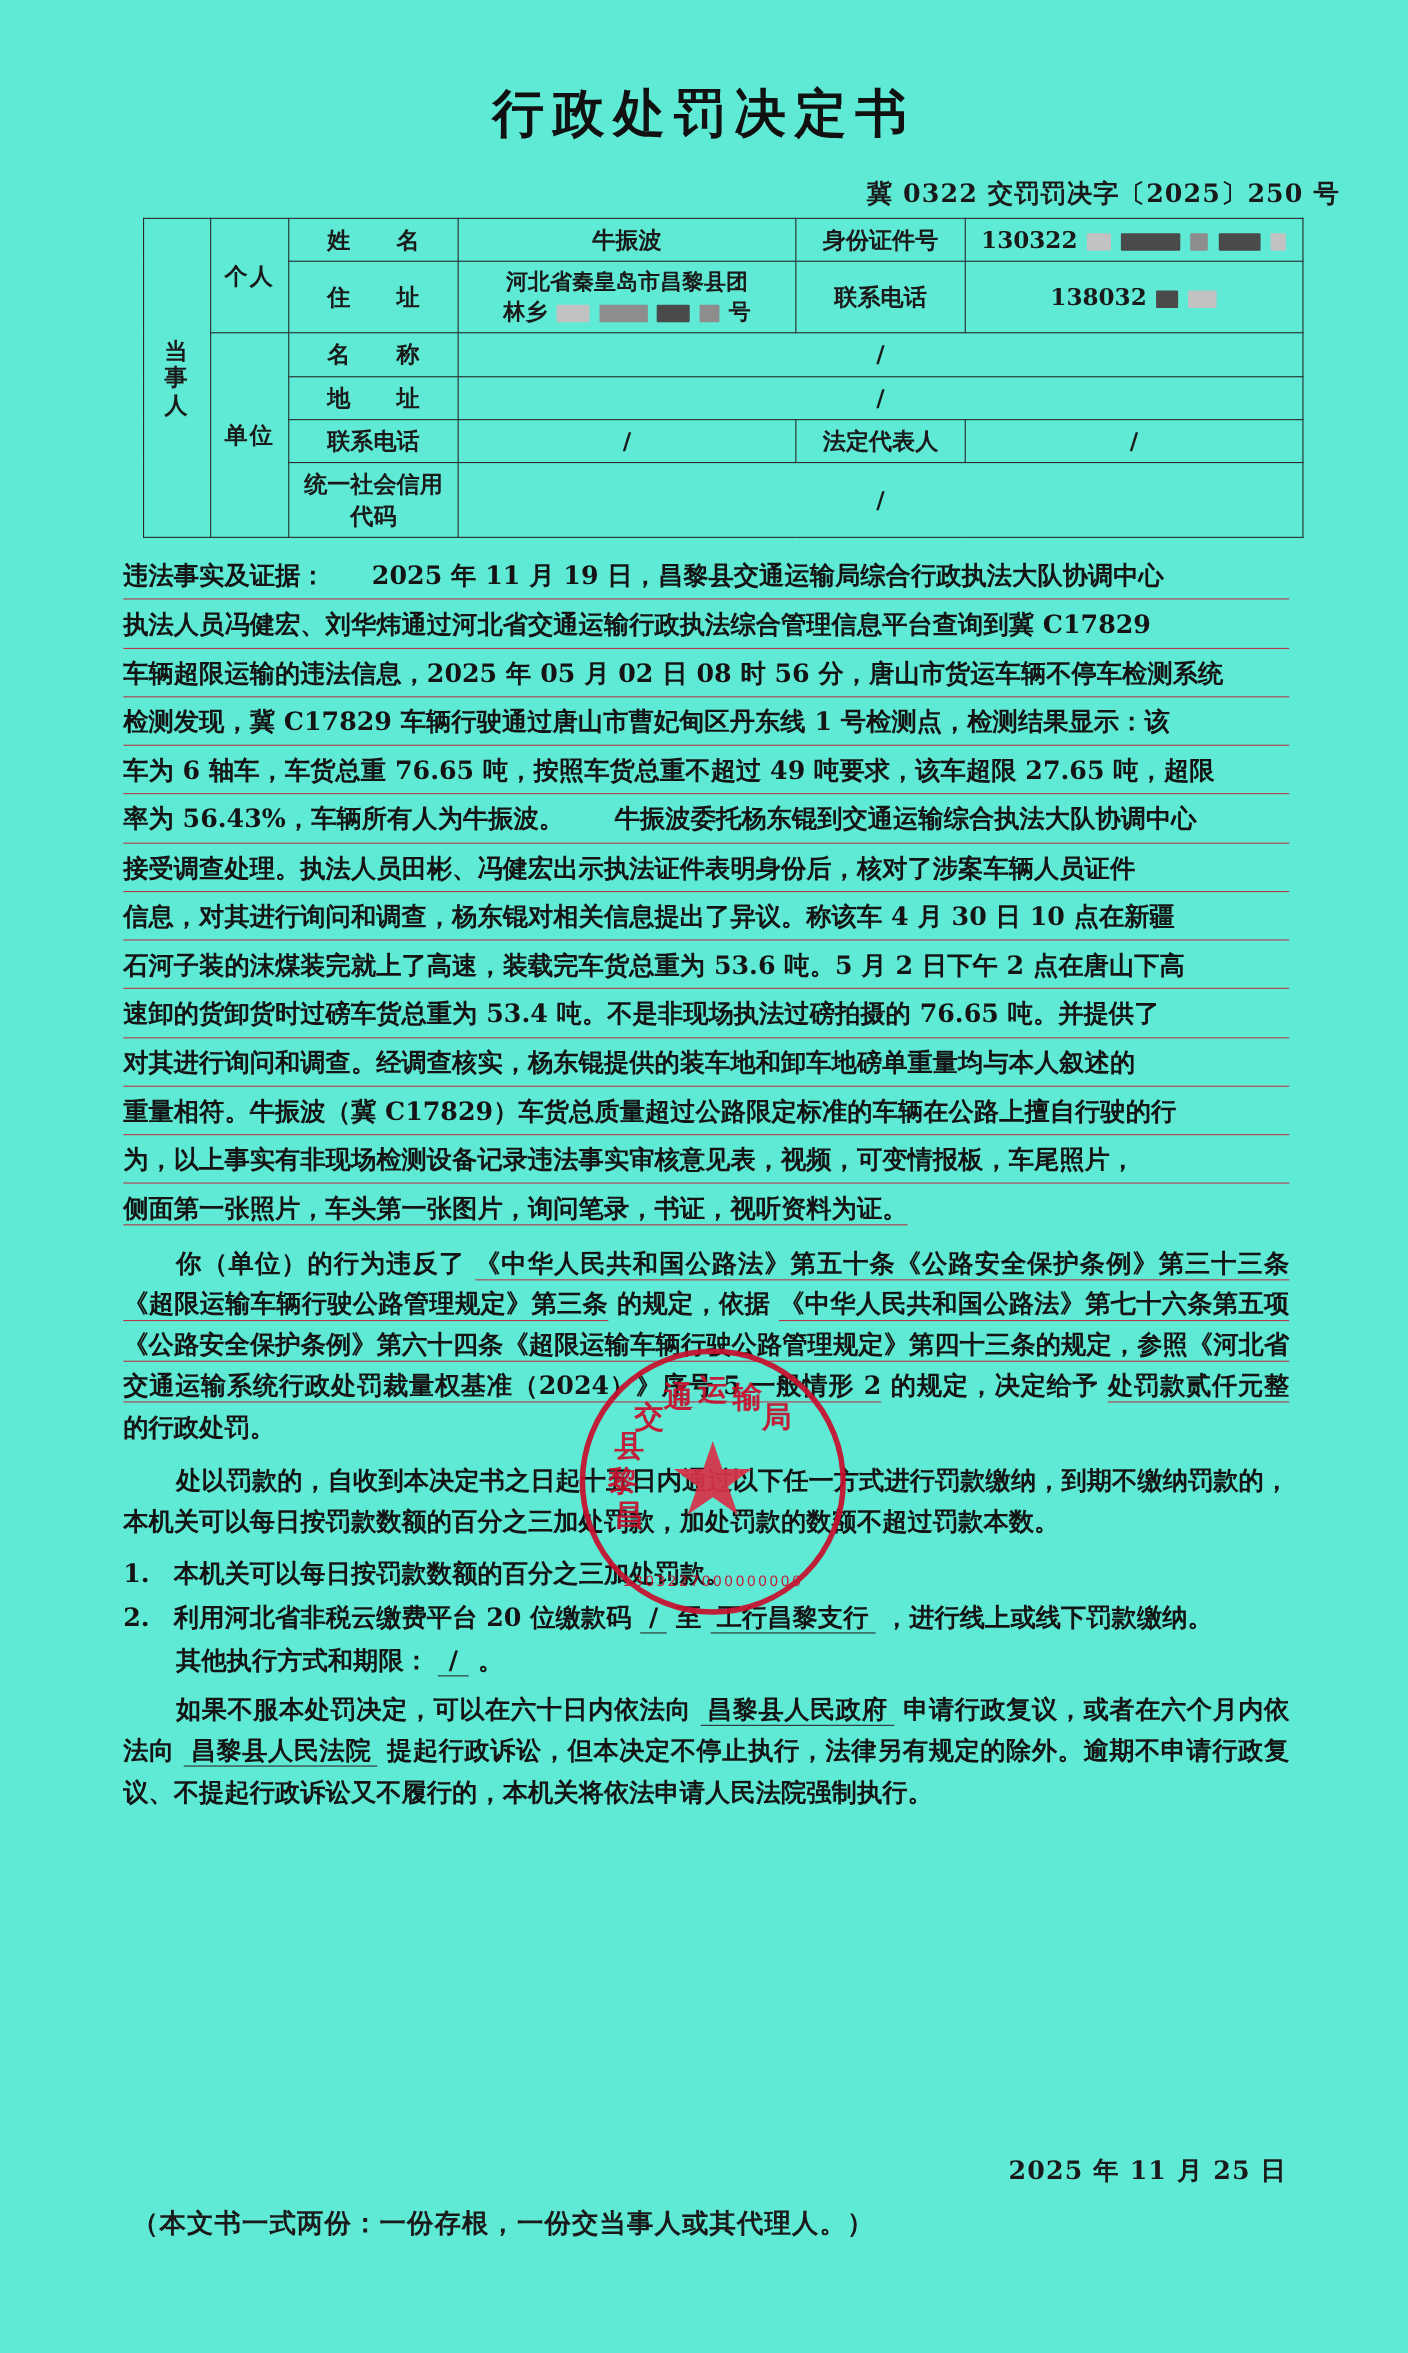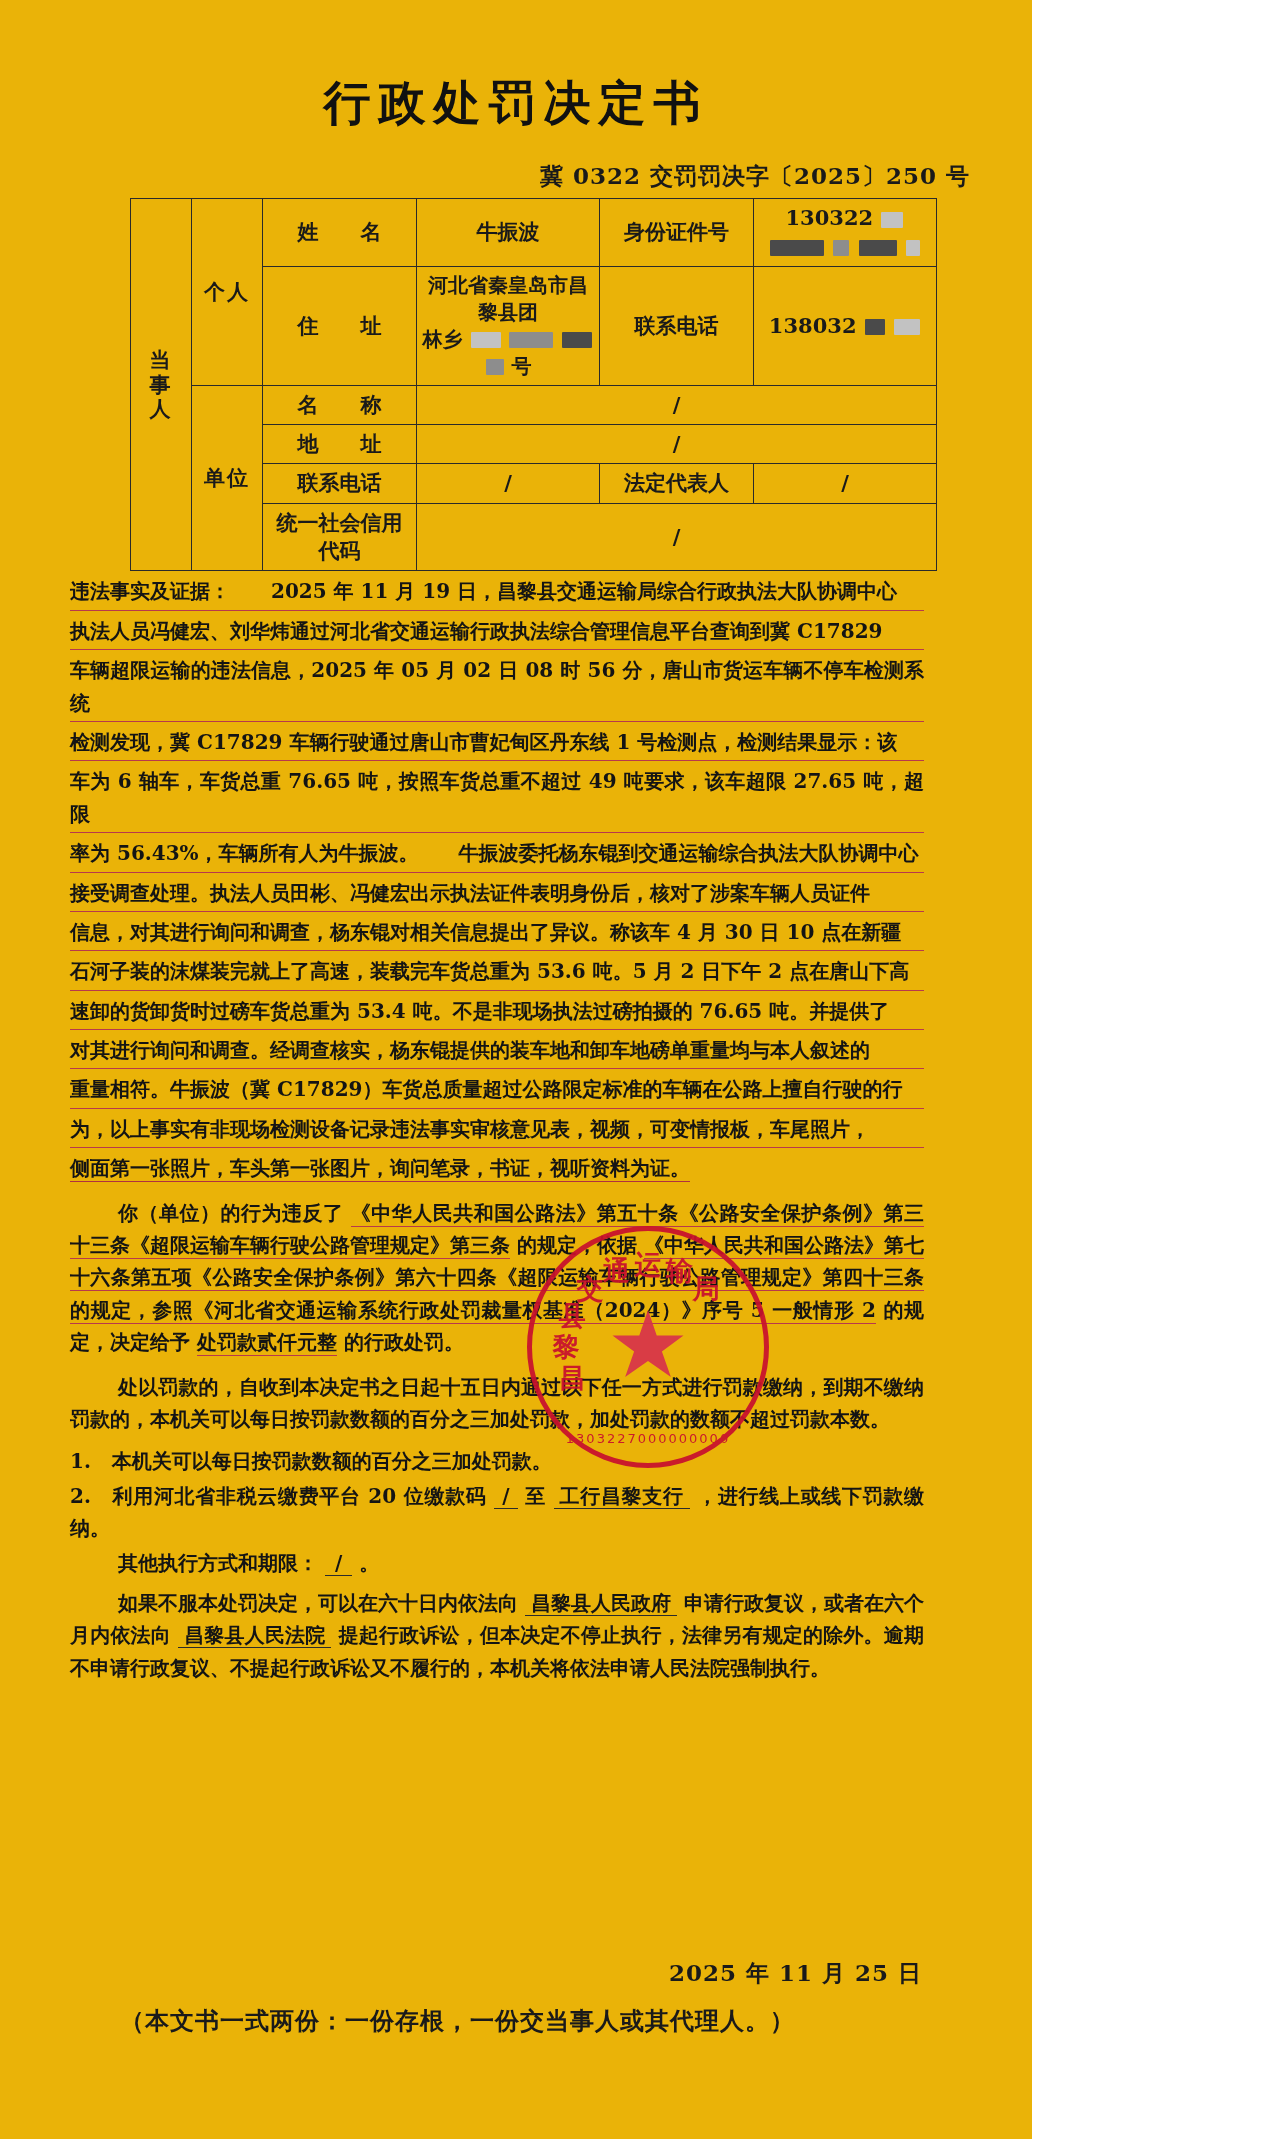--- a/index.html
+++ b/index.html
@@ -10,25 +10,25 @@
   body {
     width: 1280px;
     height: 2139px;
     font-family: "DejaVu Serif", "Liberation Serif", serif;
     color: #1a1a1a;
     position: relative;
     overflow: hidden;
   }
   .page {
     position: relative;
-    width: 1032px;
+    width: 1280px;
     height: 2139px;
     padding: 0;
     box-sizing: border-box;
-    background: #eab308;
+    background: #5eead4;
   }
 
   
   .doc-title {
     text-align: center;
     font-size: 47px;
     font-weight: bold;
     letter-spacing: 8px;
     padding-top: 72px;
     font-family: "DejaVu Sans", "Liberation Sans", sans-serif;
@@ -92,23 +92,23 @@
     vertical-align: middle;
     margin: 0 1px;
     border-radius: 1px;
   }
   .r-dark { background: #4a4a4a; }
   .r-mid  { background: #8d8d8d; }
   .r-light{ background: #c2c2c2; }
 
   
   .body-text {
-    padding: 0 108px 0 70px;
-    margin-top: 4px;
-    font-size: 20px;
+    padding: 0 108px 0 112px;
+    margin-top: 16px;
+    font-size: 23px;
     line-height: 1.62;
     text-align: justify;
     font-weight: bold;
     color: #141414;
   }
   .body-text p {
     margin: 0 0 2px 0;
     text-indent: 0;
   }
   p.indent { text-indent: 48px; }

